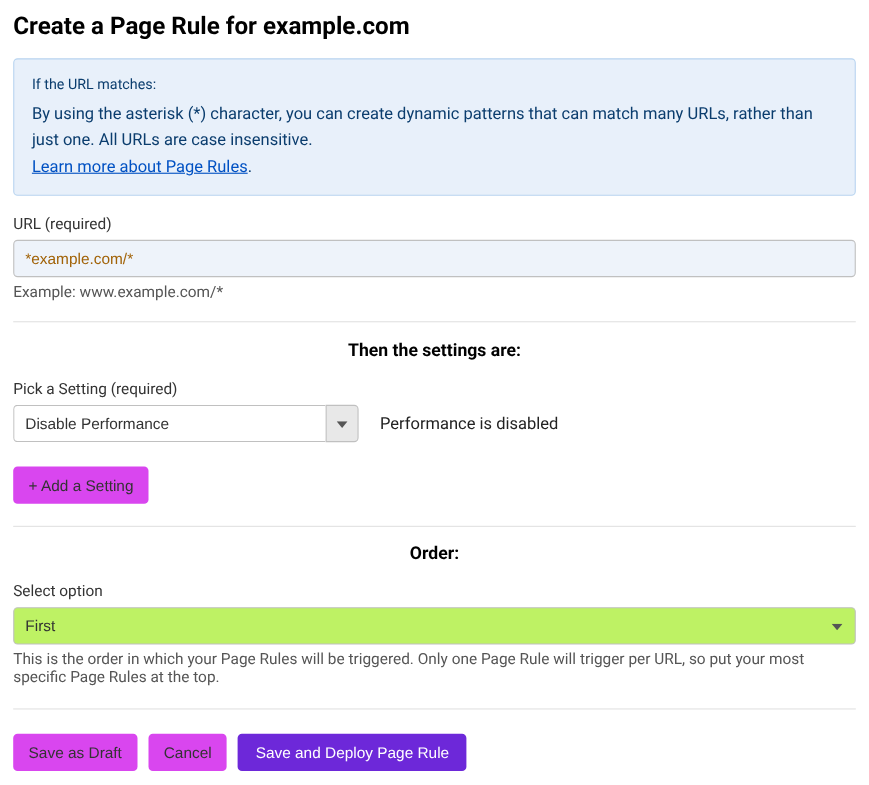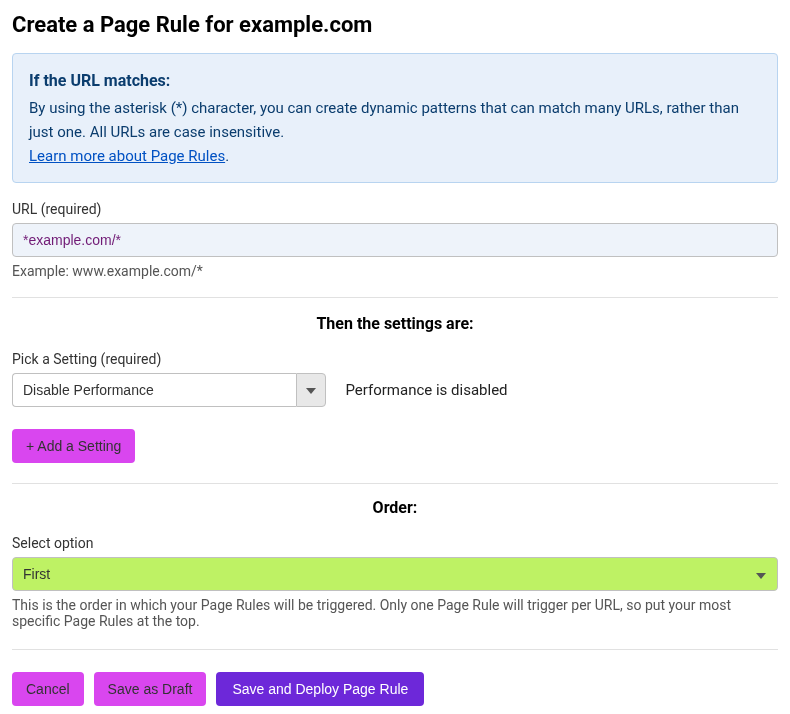--- a/index.html
+++ b/index.html
@@ -24,22 +24,22 @@
     .info-box {
       background: #e8f0fa;
       border: 1px solid #b8d4f0;
       border-radius: 4px;
       padding: 14px 16px;
       margin-bottom: 18px;
       color: #0b3d6e;
       line-height: 1.6;
     }
     .info-box-title {
-      font-weight: 700;
-      font-size: 16px;
+      font-weight: 400;
+      font-size: 13px;
       margin-bottom: 2px;
     }
     .info-box-body {
       font-size: 15px;
     }
     .info-box-link {
       color: #0051c3;
       text-decoration: underline;
       cursor: pointer;
     }
@@ -49,21 +49,21 @@
       margin-bottom: 6px;
       display: block;
     }
     .text-input {
       width: 100%;
       padding: 8px 10px;
       border: 1px solid #c0c0c0;
       border-radius: 4px;
       font-size: 14px;
       background: #eef3fa;
-      color: #701a75;
+      color: #a16207;
     }
     .helper-text {
       font-size: 14px;
       color: #555;
       margin-top: 6px;
     }
     .section-divider {
       border: none;
       border-top: 1px solid #e1e1e1;
       margin: 18px 0 16px 0;
@@ -234,16 +234,16 @@
           <path d="M0 0 L5 6 L10 0 Z"></path>
         </svg>
     </span>
   </div>
   <div class="helper-text">This is the order in which your Page Rules will be triggered. Only one Page Rule will trigger per URL, so put your most specific Page Rules at the top.</div>
 </div>
 
 <hr class="section-divider-tight">
 
 <div class="btn-row">
+  <button class="btn-gray">Save as Draft</button>
   <button class="btn-gray">Cancel</button>
-  <button class="btn-gray">Save as Draft</button>
   <button class="btn-primary">Save and Deploy Page Rule</button>
 </div>
 
 </body></html>

